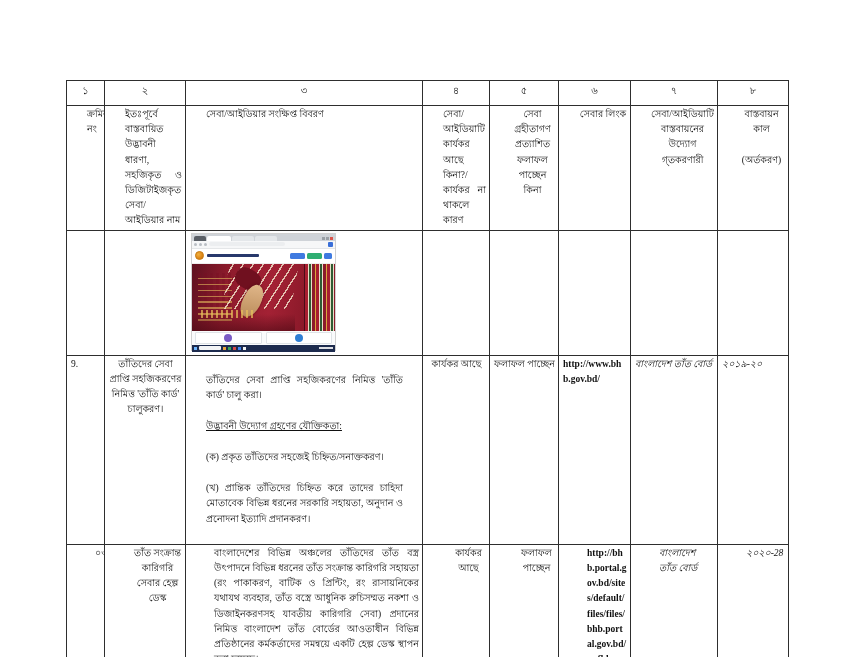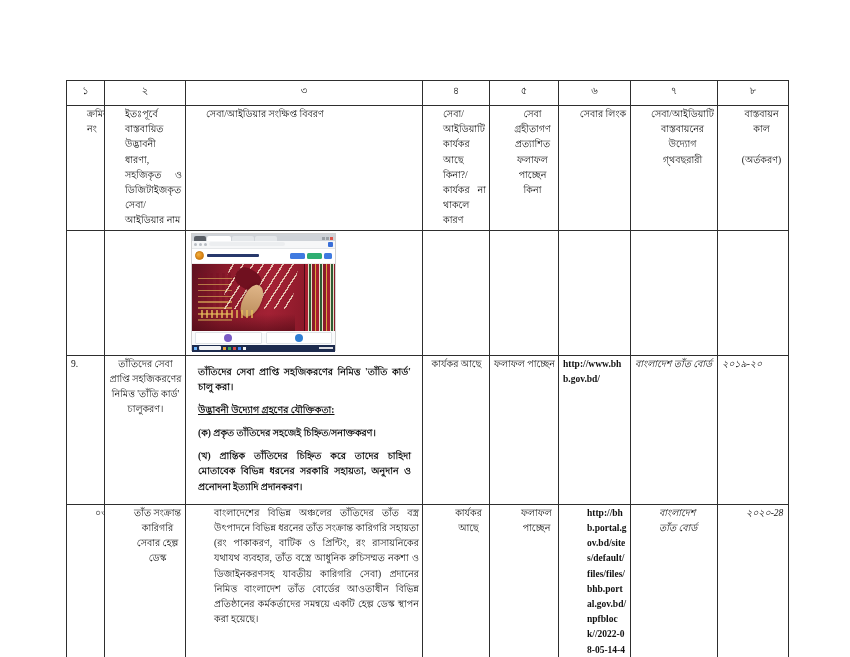--- a/index.html
+++ b/index.html
@@ -21,21 +21,21 @@
   tr.rh td{height:106px;padding-left:20px;}
   tr.ri td{height:122px;}
   tr.r2 td{height:109px;}
   tr.r3 td{height:102px;padding-left:28px;}
   .tc{text-align:center;}
   .tj{text-align:justify;}
   .pre{white-space:pre-line;text-align:center;}
   .brk{word-break:break-all;font-weight:bold;}
   .underline{text-decoration:underline;}
   .pad-l{padding-left:7px;font-style:italic;}
-  td p{margin:8px;font-weight:bold;}
+  td p{margin:16px;}
 
   
   .shot{position:relative;width:145px;height:118px;margin:1px 0 0 1px;
         border:1px solid #d0d0d0;box-sizing:border-box;background:#fff;font-size:0;}
   .tabs{display:flex;align-items:flex-end;gap:1px;background:#cfd3d8;padding:1px 2px 0;height:7px;box-sizing:border-box;}
   .tab{height:5px;border-radius:2px 2px 0 0;}
   .tab.dark{width:12px;background:#5a5f66;}
   .tab.active{width:24px;background:#ffffff;}
   .tab.plain{width:22px;background:#e4e7ea;}
   .winbtns{margin-left:auto;display:flex;gap:1px;padding-bottom:1px;}
@@ -116,21 +116,21 @@
       <td>৮</td>
     </tr>
 
     <tr class="rh">
       <td>ক্রমিক নং</td>
       <td class="tj">ইতঃপূর্বে বাস্তবায়িত উদ্ভাবনী ধারণা, সহজিকৃত ও ডিজিটাইজকৃত সেবা/আইডিয়ার নাম</td>
       <td>সেবা/আইডিয়ার সংক্ষিপ্ত বিবরণ</td>
       <td class="tj">সেবা/আইডিয়াটি কার্যকর আছে কিনা?/ কার্যকর না থাকলে কারণ</td>
       <td class="tc">সেবা গ্রহীতাগণ প্রত্যাশিত ফলাফল পাচ্ছেন কিনা</td>
       <td class="tc">সেবার লিংক</td>
-      <td class="tc">সেবা/আইডিয়াটি বাস্তবায়নের উদ্যোগ গ্থবছরারী</td>
+      <td class="tc">সেবা/আইডিয়াটি বাস্তবায়নের উদ্যোগ গ্তকরণারী</td>
       <td class="pre">বাস্তবায়ন কাল
 
 (অর্তকরণ)</td>
     </tr>
 
     <tr class="ri">
       <td></td>
       <td></td>
       <td>
         <div class="shot">

